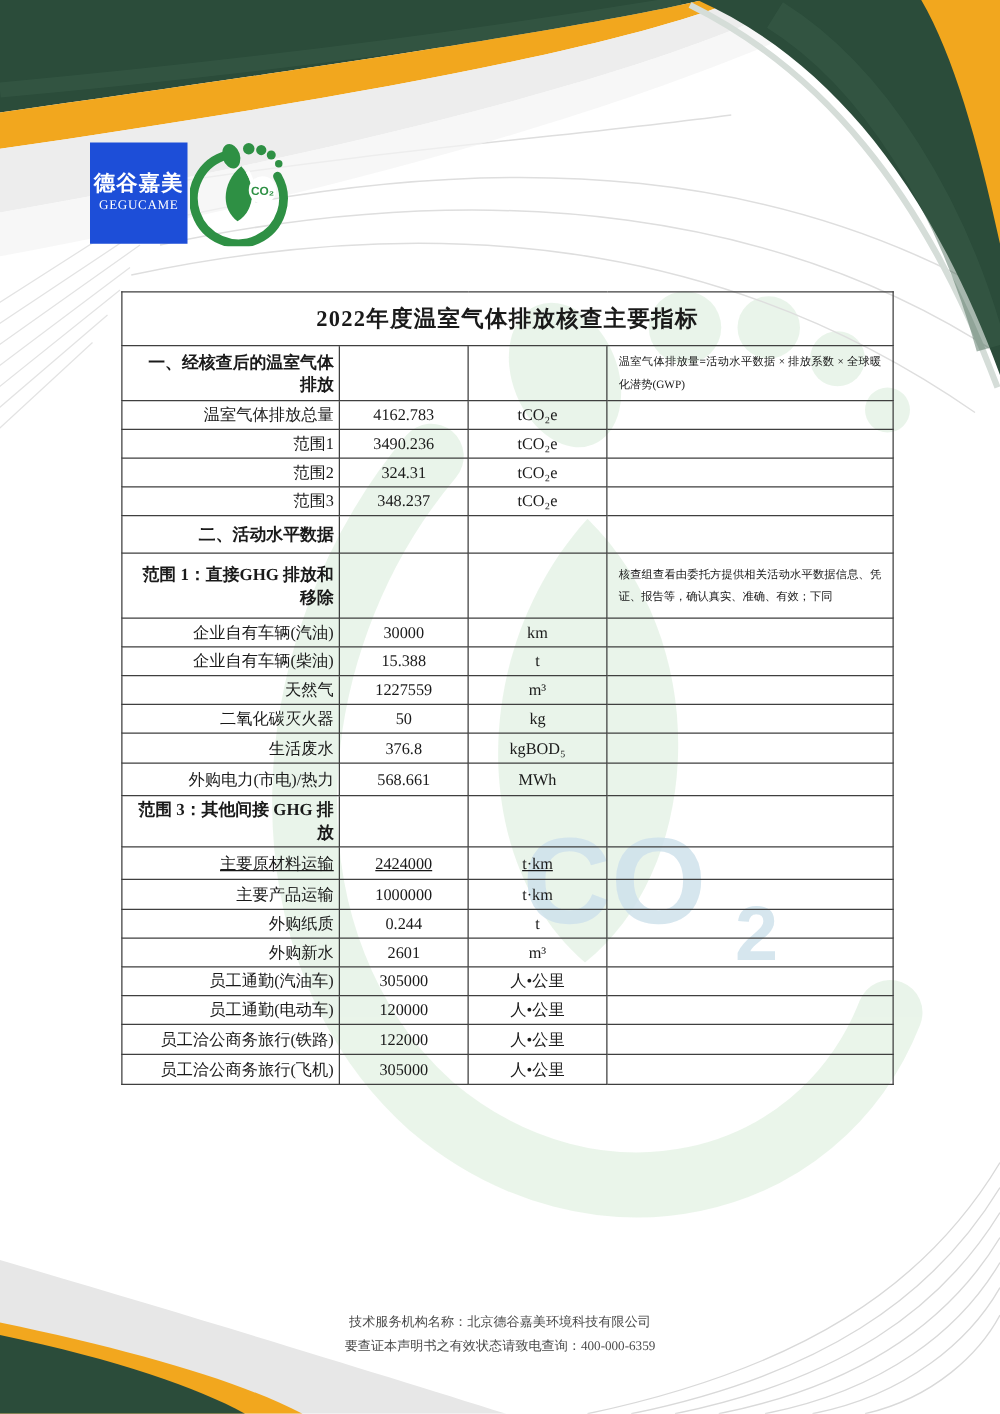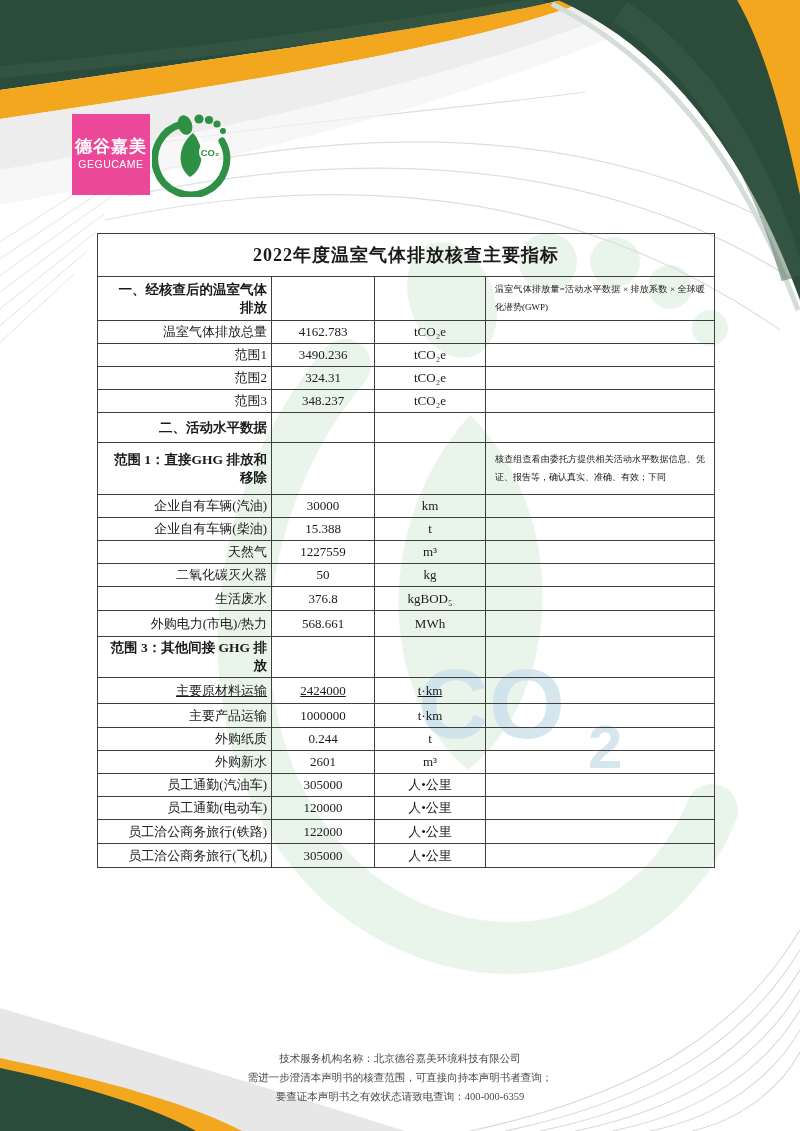--- a/index.html
+++ b/index.html
@@ -4,25 +4,25 @@
 <style>
   html,body{margin:0;padding:0;}
   body{
     width:800px;height:1131px;position:relative;overflow:hidden;background:#ffffff;
     font-family:"Liberation Serif","DejaVu Serif",serif;color:#1a1a1a;
   }
   .deco{position:absolute;left:0;top:0;width:800px;height:1131px;z-index:0;}
   
   .logo{position:absolute;left:72px;top:111px;display:flex;align-items:center;z-index:3;}
   .logo-box{
-    width:78px;height:81px;background:#ec4899;color:#ffffff;display:flex;flex-direction:column;
+    width:78px;height:81px;background:#1d4ed8;color:#ffffff;display:flex;flex-direction:column;
     justify-content:center;align-items:center;gap:2px;
   }
   .logo-cn{font-size:17px;font-weight:bold;letter-spacing:1px;line-height:1.1;}
-  .logo-en{font-size:10.5px;letter-spacing:.5px;font-family:Liberation Sans, sans-serif;}
+  .logo-en{font-size:10.5px;letter-spacing:.5px;font-family:Liberation Serif, serif;}
   .logo-icon{margin-left:2px;}
   
   .report{position:absolute;left:97px;top:233px;z-index:2;}
   table{border-collapse:collapse;table-layout:fixed;width:617px;background:transparent;}
   td,th{border:1px solid #3f3f3f;overflow:hidden;}
   .title-cell{font-size:18px;font-weight:bold;text-align:center;height:40px;letter-spacing:1px;}
   th{font-size:15px;font-weight:bold;text-align:center;height:30px;}
   td.col-label{text-align:right;padding:2px 4px 2px 12px;font-size:13px;}
   td.col-value,td.col-unit{text-align:center;font-size:13px;padding:1px 2px;}
   td.col-remark{font-size:9px;line-height:1.9;padding:2px 9px;text-align:justify;color:#151515;}
@@ -263,15 +263,14 @@
           <td class="col-value">305000</td>
           <td class="col-unit">人•公里</td>
           <td class="col-remark"></td>
         </tr>
       </tbody>
   </table>
 </div>
 
 <div class="footer">
   <div>技术服务机构名称：北京德谷嘉美环境科技有限公司</div>
-  <div>需进一步澄清本声明书的核查范围，可直接向持本声明书者查询；</div>
   <div>要查证本声明书之有效状态请致电查询：400-000-6359</div>
 </div>
 
 </body></html>

